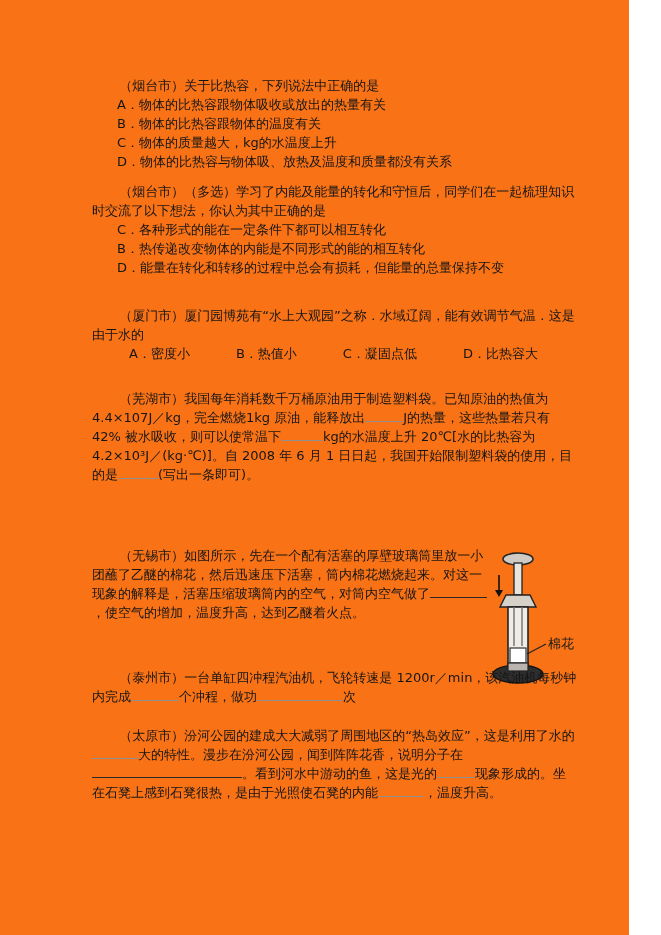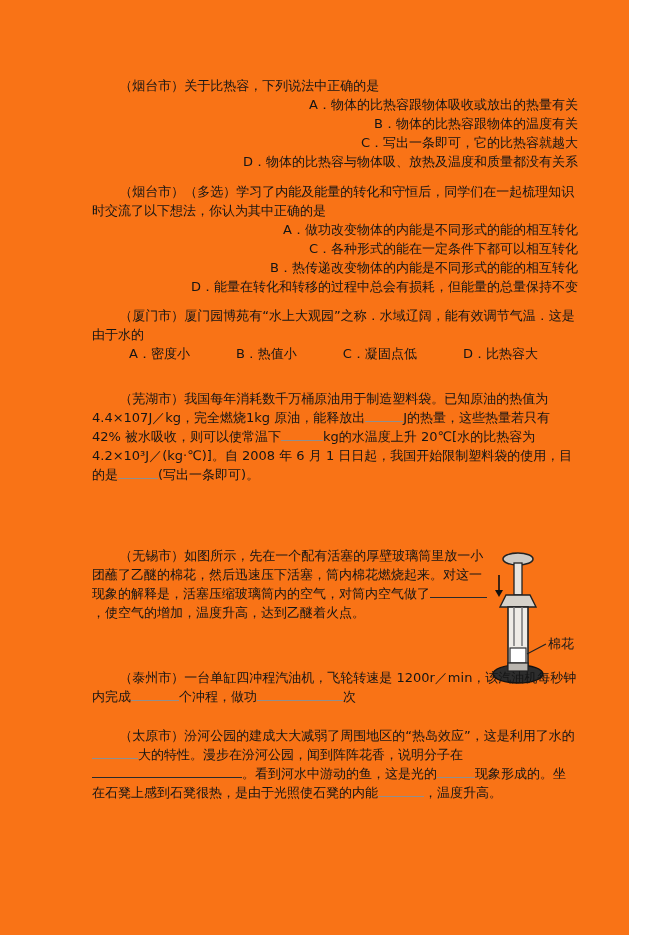--- a/index.html
+++ b/index.html
@@ -5,21 +5,21 @@
   html,body { margin:0; padding:0; background:#ffffff; }
   .page {
     position:relative; width:629px; height:935px; background:#f97316;
     font-family:"DejaVu Sans", sans-serif;
     font-size:13px; line-height:19px; color:#151515;
     overflow:hidden;
   }
   .q { position:absolute; left:92px; width:486px; }
   .q p { margin:0; text-indent:2.1em; }
   .opts { margin:0; }
-  .opt { padding-left:25px;text-align:right; }
+  .opt { padding-left:25px; }
   .inline-opts { padding-left:25px; }
   .inline-opts span { margin-right:34px;margin-left:12px; }
   .fill-line { padding-left:25px; line-height:21px; }
   .blank {
     display:inline-block; height:13px;
     border-bottom:1px solid #8f8f8f;
     vertical-align:baseline;
   }
   .blank.dark { border-bottom-color:#2a2a2a; }
   .figure { position:absolute; }
@@ -27,29 +27,28 @@
 </head>
 <body>
 
 <div class="page">
 
   <div class="q" style="top:76px">
     <p>（烟台市）关于比热容，下列说法中正确的是</p>
     <div class="opts">
       <div class="opt">A．物体的比热容跟物体吸收或放出的热量有关</div>
       <div class="opt">B．物体的比热容跟物体的温度有关</div>
-      <div class="opt">C．写出一条即可，它的比热容就越大</div>
+      <div class="opt">C．物体的质量越大，kg的水温度上升</div>
       <div class="opt">D．物体的比热容与物体吸、放热及温度和质量都没有关系</div>
     </div>
   </div>
 
   <div class="q" style="top:182px">
     <p>（烟台市）（多选）学习了内能及能量的转化和守恒后，同学们在一起梳理知识时交流了以下想法，你认为其中正确的是</p>
     <div class="opts">
-      <div class="opt">A．做功改变物体的内能是不同形式的能的相互转化</div>
       <div class="opt">C．各种形式的能在一定条件下都可以相互转化</div>
       <div class="opt">B．热传递改变物体的内能是不同形式的能的相互转化</div>
       <div class="opt">D．能量在转化和转移的过程中总会有损耗，但能量的总量保持不变</div>
     </div>
   </div>
 
   <div class="q" style="top:306px">
     <p>（厦门市）厦门园博苑有“水上大观园”之称．水域辽阔，能有效调节气温．这是由于水的</p>
     <div class="inline-opts">
       <span>A．密度小</span><span>B．热值小</span><span>C．凝固点低</span><span>D．比热容大</span>

